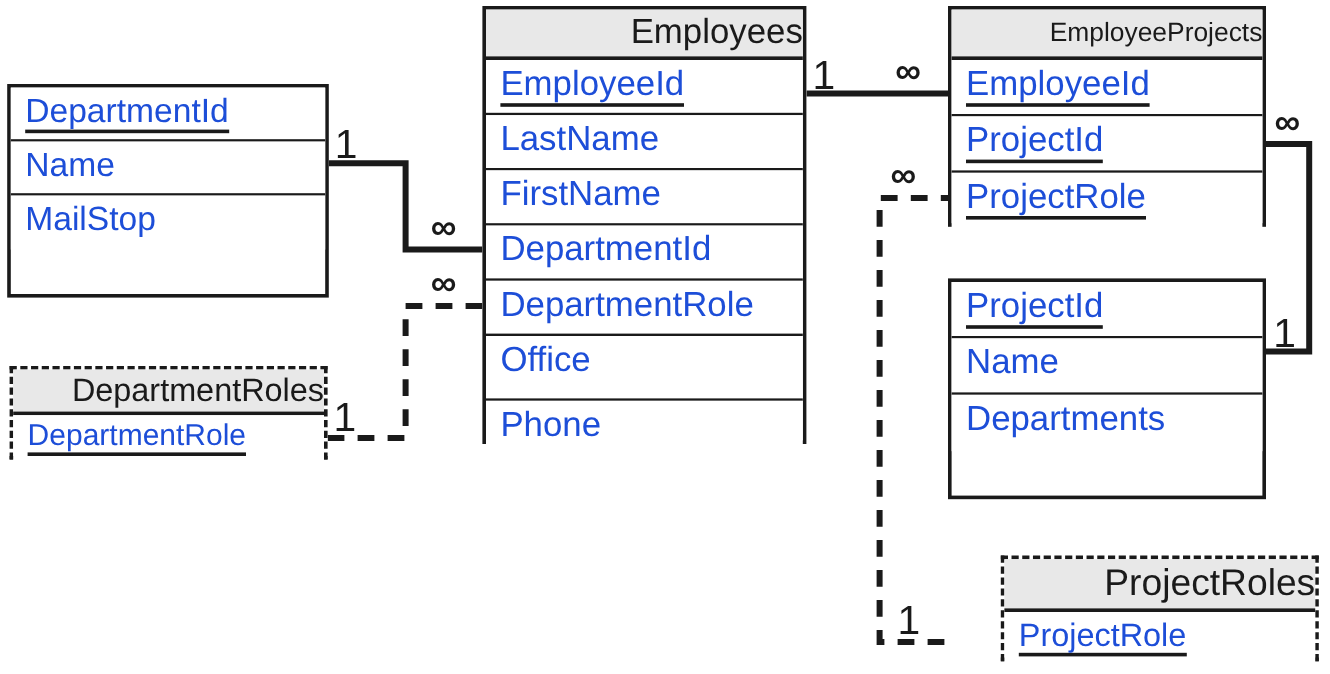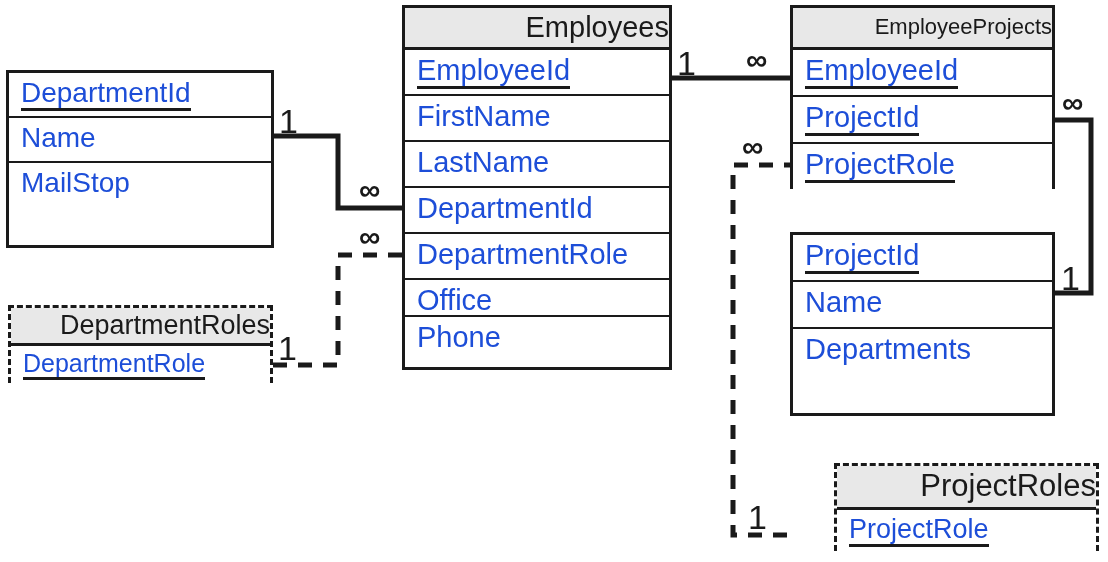--- a/index.html
+++ b/index.html
@@ -96,25 +96,25 @@
 
   <div id="entity-layer">
       <div class="entity" style="left: 6px; top: 70px; width: 268px; height: 178px;">
         <div class="attr key" style="height: 45px; line-height: 39px; font-size: 28px;"><span class="txt">DepartmentId</span></div>
         <div class="attr" style="height: 45px; line-height: 39px; font-size: 28px;"><span class="txt">Name</span></div>
         <div class="attr" style="height: 45px; line-height: 39px; font-size: 28px;"><span class="txt">MailStop</span></div>
       </div>
       <div class="entity" style="left: 402px; top: 5px; width: 270px; height: 365px;">
         <div class="title" style="height: 42px; line-height: 38px; font-size: 29px;">Employees</div>
         <div class="attr key" style="height: 46px; line-height: 40px; font-size: 29px;"><span class="txt">EmployeeId</span></div>
+        <div class="attr" style="height: 46px; line-height: 40px; font-size: 29px;"><span class="txt">LastName</span></div>
         <div class="attr" style="height: 46px; line-height: 40px; font-size: 29px;"><span class="txt">FirstName</span></div>
-        <div class="attr" style="height: 46px; line-height: 40px; font-size: 29px;"><span class="txt">LastName</span></div>
         <div class="attr" style="height: 46px; line-height: 40px; font-size: 29px;"><span class="txt">DepartmentId</span></div>
         <div class="attr" style="height: 46px; line-height: 40px; font-size: 29px;"><span class="txt">DepartmentRole</span></div>
-        <div class="attr" style="height: 37px; line-height: 40px; font-size: 29px;"><span class="txt">Office</span></div>
+        <div class="attr" style="height: 54px; line-height: 40px; font-size: 29px;"><span class="txt">Office</span></div>
         <div class="attr" style="height: 46px; line-height: 40px; font-size: 29px;"><span class="txt">Phone</span></div>
       </div>
       <div class="entity" style="left: 790px; top: 5px; width: 265px; height: 184px;">
         <div class="title" style="height: 42px; line-height: 38px; font-size: 22px;">EmployeeProjects</div>
         <div class="attr key" style="height: 47px; line-height: 41px; font-size: 29px;"><span class="txt">EmployeeId</span></div>
         <div class="attr key" style="height: 47px; line-height: 41px; font-size: 29px;"><span class="txt">ProjectId</span></div>
         <div class="attr key" style="height: 47px; line-height: 41px; font-size: 29px;"><span class="txt">ProjectRole</span></div>
       </div>
       <div class="entity" style="left: 790px; top: 232px; width: 265px; height: 184px;">
         <div class="attr key" style="height: 47px; line-height: 41px; font-size: 29px;"><span class="txt">ProjectId</span></div>

